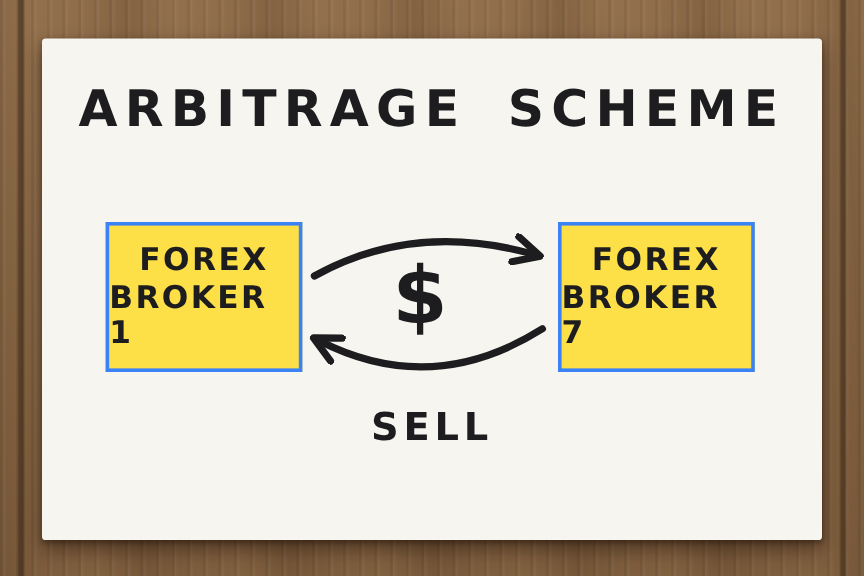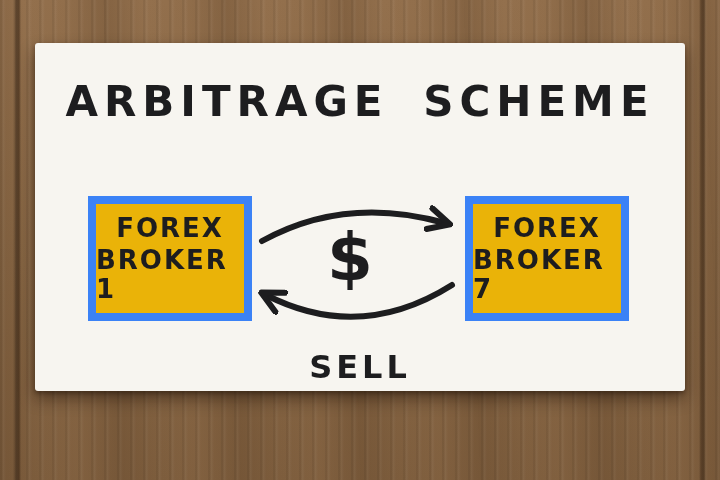--- a/index.html
+++ b/index.html
@@ -18,41 +18,41 @@
         rgba(0,0,0,.06) 0px, rgba(0,0,0,.06) 2px,
         rgba(255,255,255,.05) 3px, rgba(255,255,255,0) 6px,
         rgba(0,0,0,0) 6px, rgba(0,0,0,0) 13px),
       repeating-linear-gradient(88deg,
         rgba(101,72,44,.35) 0px, rgba(101,72,44,0) 40px,
         rgba(140,105,70,.25) 80px, rgba(101,72,44,.3) 120px),
       linear-gradient(180deg, #93704d 0%, #876644 55%, #7d5d3d 100%);
   }
   
   .card{
-    position:absolute;left:35px;top:43px;width:650px;height:348px;
+    position:absolute;left:35px;top:32px;width:650px;height:418px;
     background:#f7f5f0;
     border-radius:3px;
     box-shadow:0 8px 16px rgba(25,12,4,.45), 0 2px 4px rgba(25,12,4,.35);
   }
   .title{
     position:absolute;left:0;right:0;top:34px;margin:0;
     text-align:center;
     font-size:42px;font-weight:bold;letter-spacing:6px;
     word-spacing:14px;
     color:#1d1d1f;
   }
   .flow-label{
     position:absolute;left:0;right:0;text-align:center;
     font-size:32px;font-weight:bold;letter-spacing:4px;color:#1d1d1f;
   }
   .flow-label.buy{top:108px;}
   .flow-label.sell{top:280px;margin-top:25px;}
   .node{
     position:absolute;top:153px;height:125px;width:164px;
-    box-sizing:border-box;border:8px solid #3b82f6;background:#eab308;
+    box-sizing:border-box;border:3px solid #3b82f6;background:#fde047;
     display:flex;flex-direction:column;align-items:center;justify-content:center;
     gap:4px;
     font-size:26px;font-weight:bold;letter-spacing:2px;color:#1d1d1f;
     line-height:1.1;
   }
   .node.left{left:53px;}
   .node.right{left:430px;}
   .dollar{
     position:absolute;left:285px;top:173px;width:60px;height:84px;
     text-align:center;

